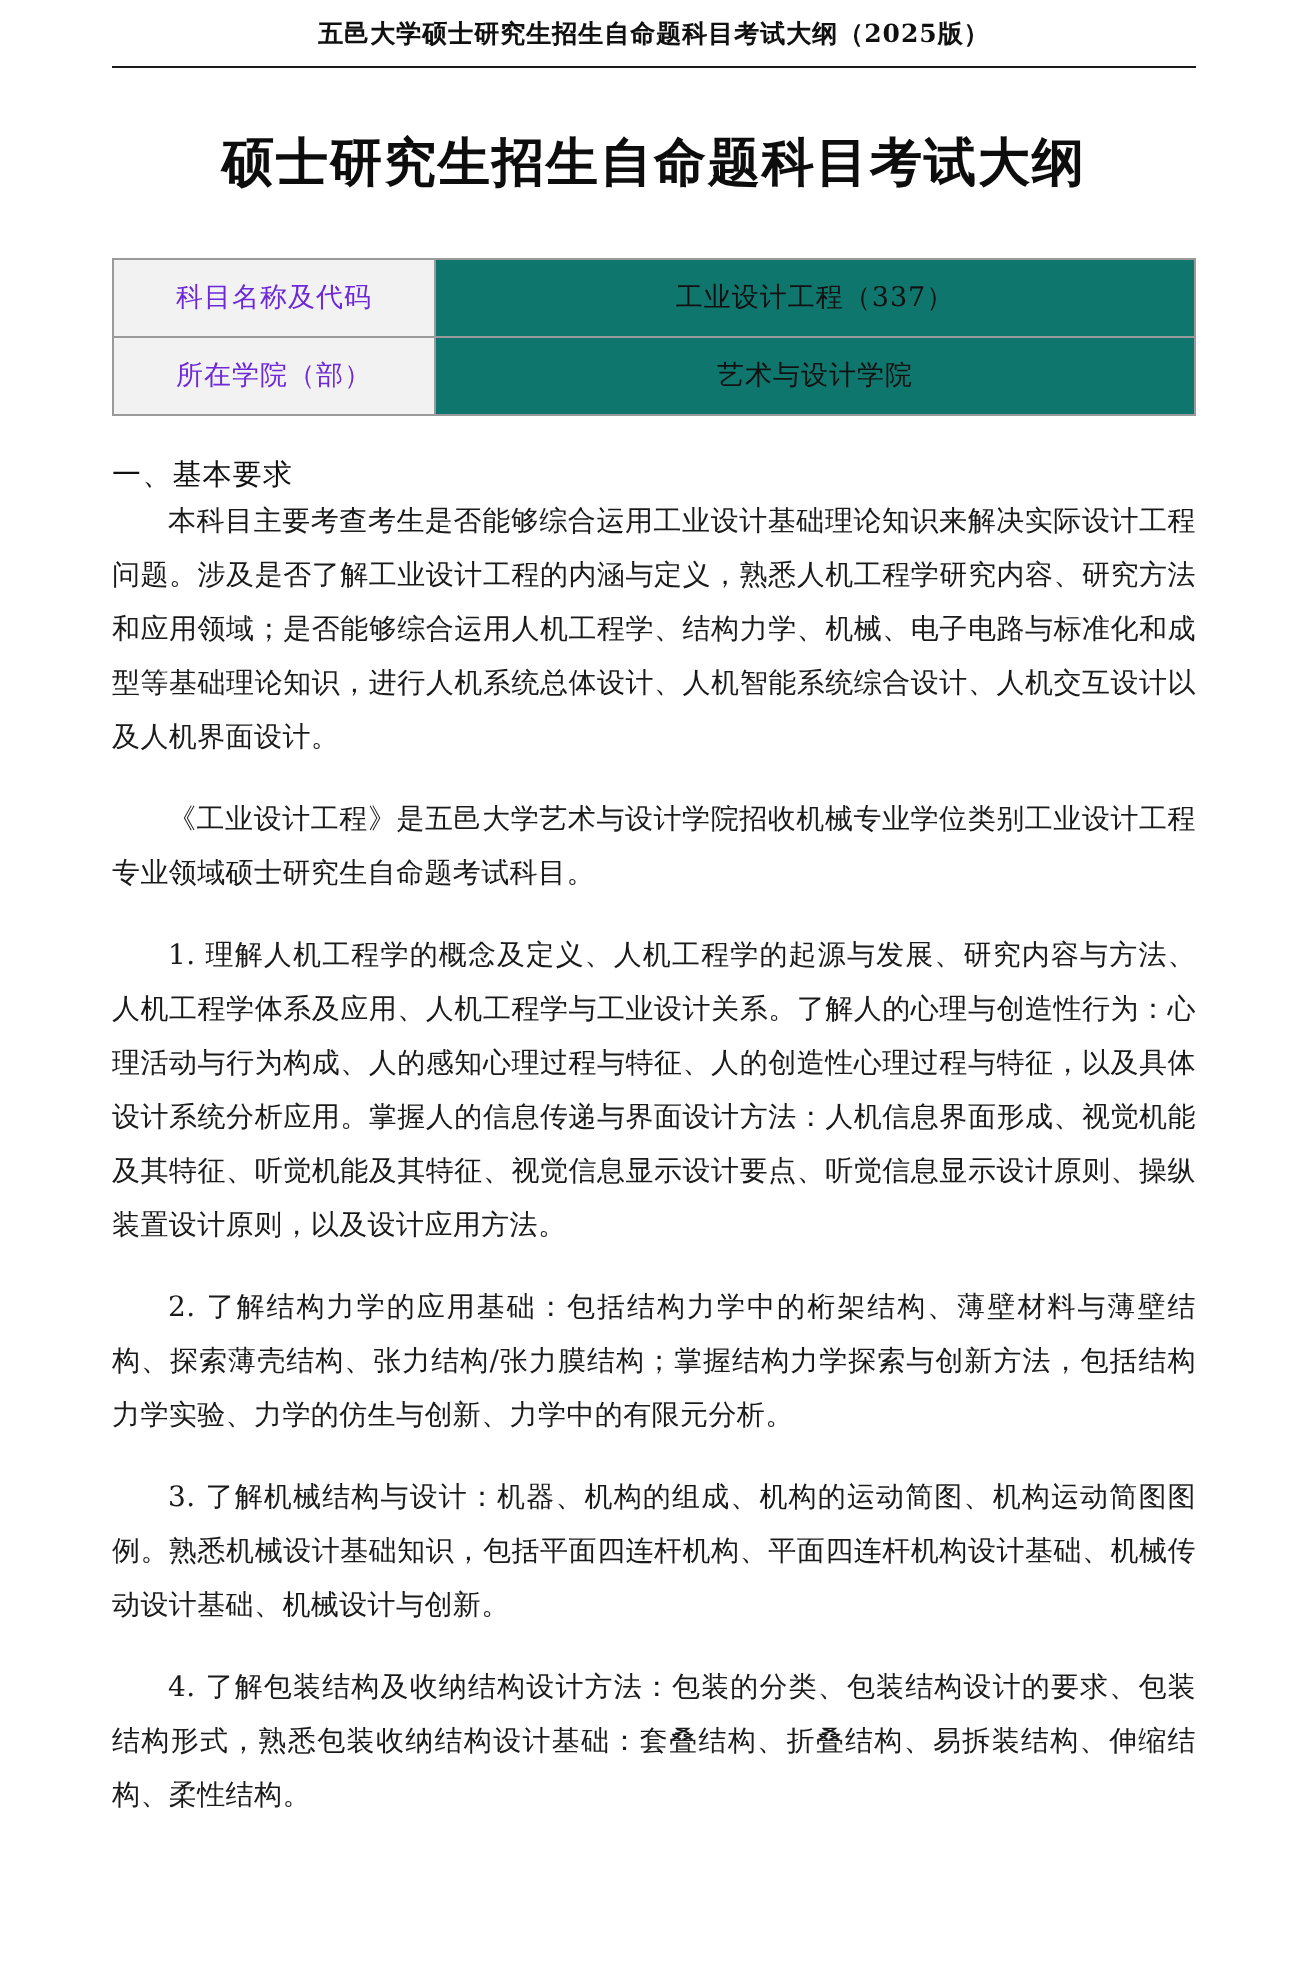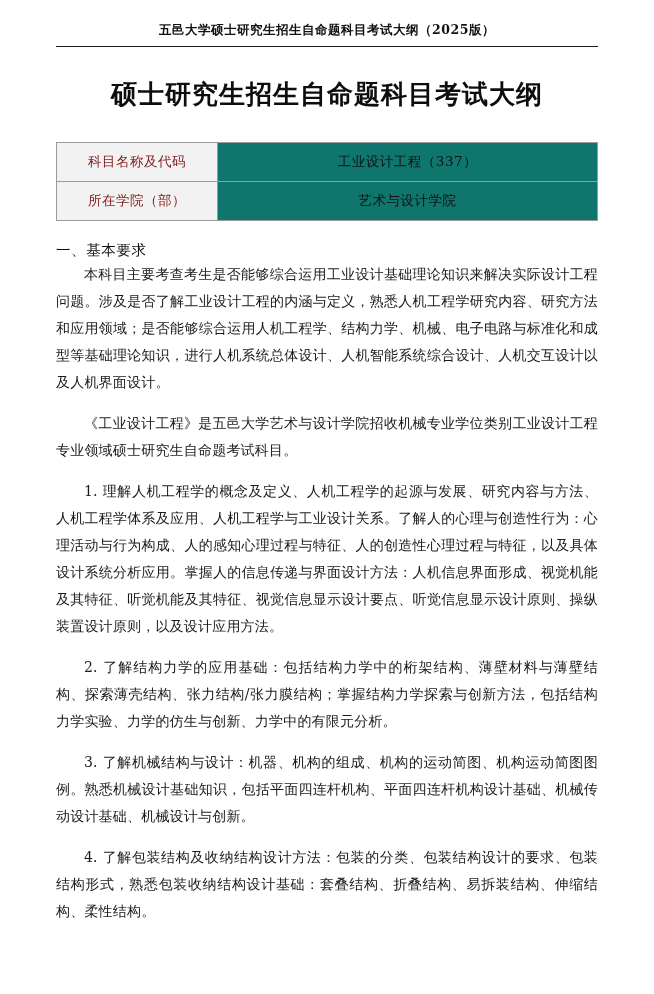--- a/index.html
+++ b/index.html
@@ -15,21 +15,21 @@
     overflow: hidden;
   }
   .page {
     position: relative;
     width: 654px;
     height: 994px;
     box-sizing: border-box;
     padding: 0 56px;
   }
   .header-band {
-    padding-top: 22px;
+    padding-top: 9px;
     text-align: center;
   }
   .header-title {
     font-size: 12.5px;
     font-weight: bold;
     letter-spacing: 0.5px;
     color: #111;
   }
   .header-rule {
     margin-top: 7px;
@@ -54,21 +54,21 @@
     height: 36px;
     font-size: 13.5px;
     text-align: center;
     vertical-align: middle;
     letter-spacing: 0.5px;
   }
   table.info td.label {
     width: 158px;
     background: #f2f2f2;
     font-weight: normal;
-    color: #7f1d1d;
+    color: #6d28d9;
   }
   table.info td.value {
     background: #0f766e;
     color: #111;
   }
   .section-heading {
     margin-top: 20px;
     font-size: 14.5px;
     font-weight: normal;
     letter-spacing: 0.6px;

